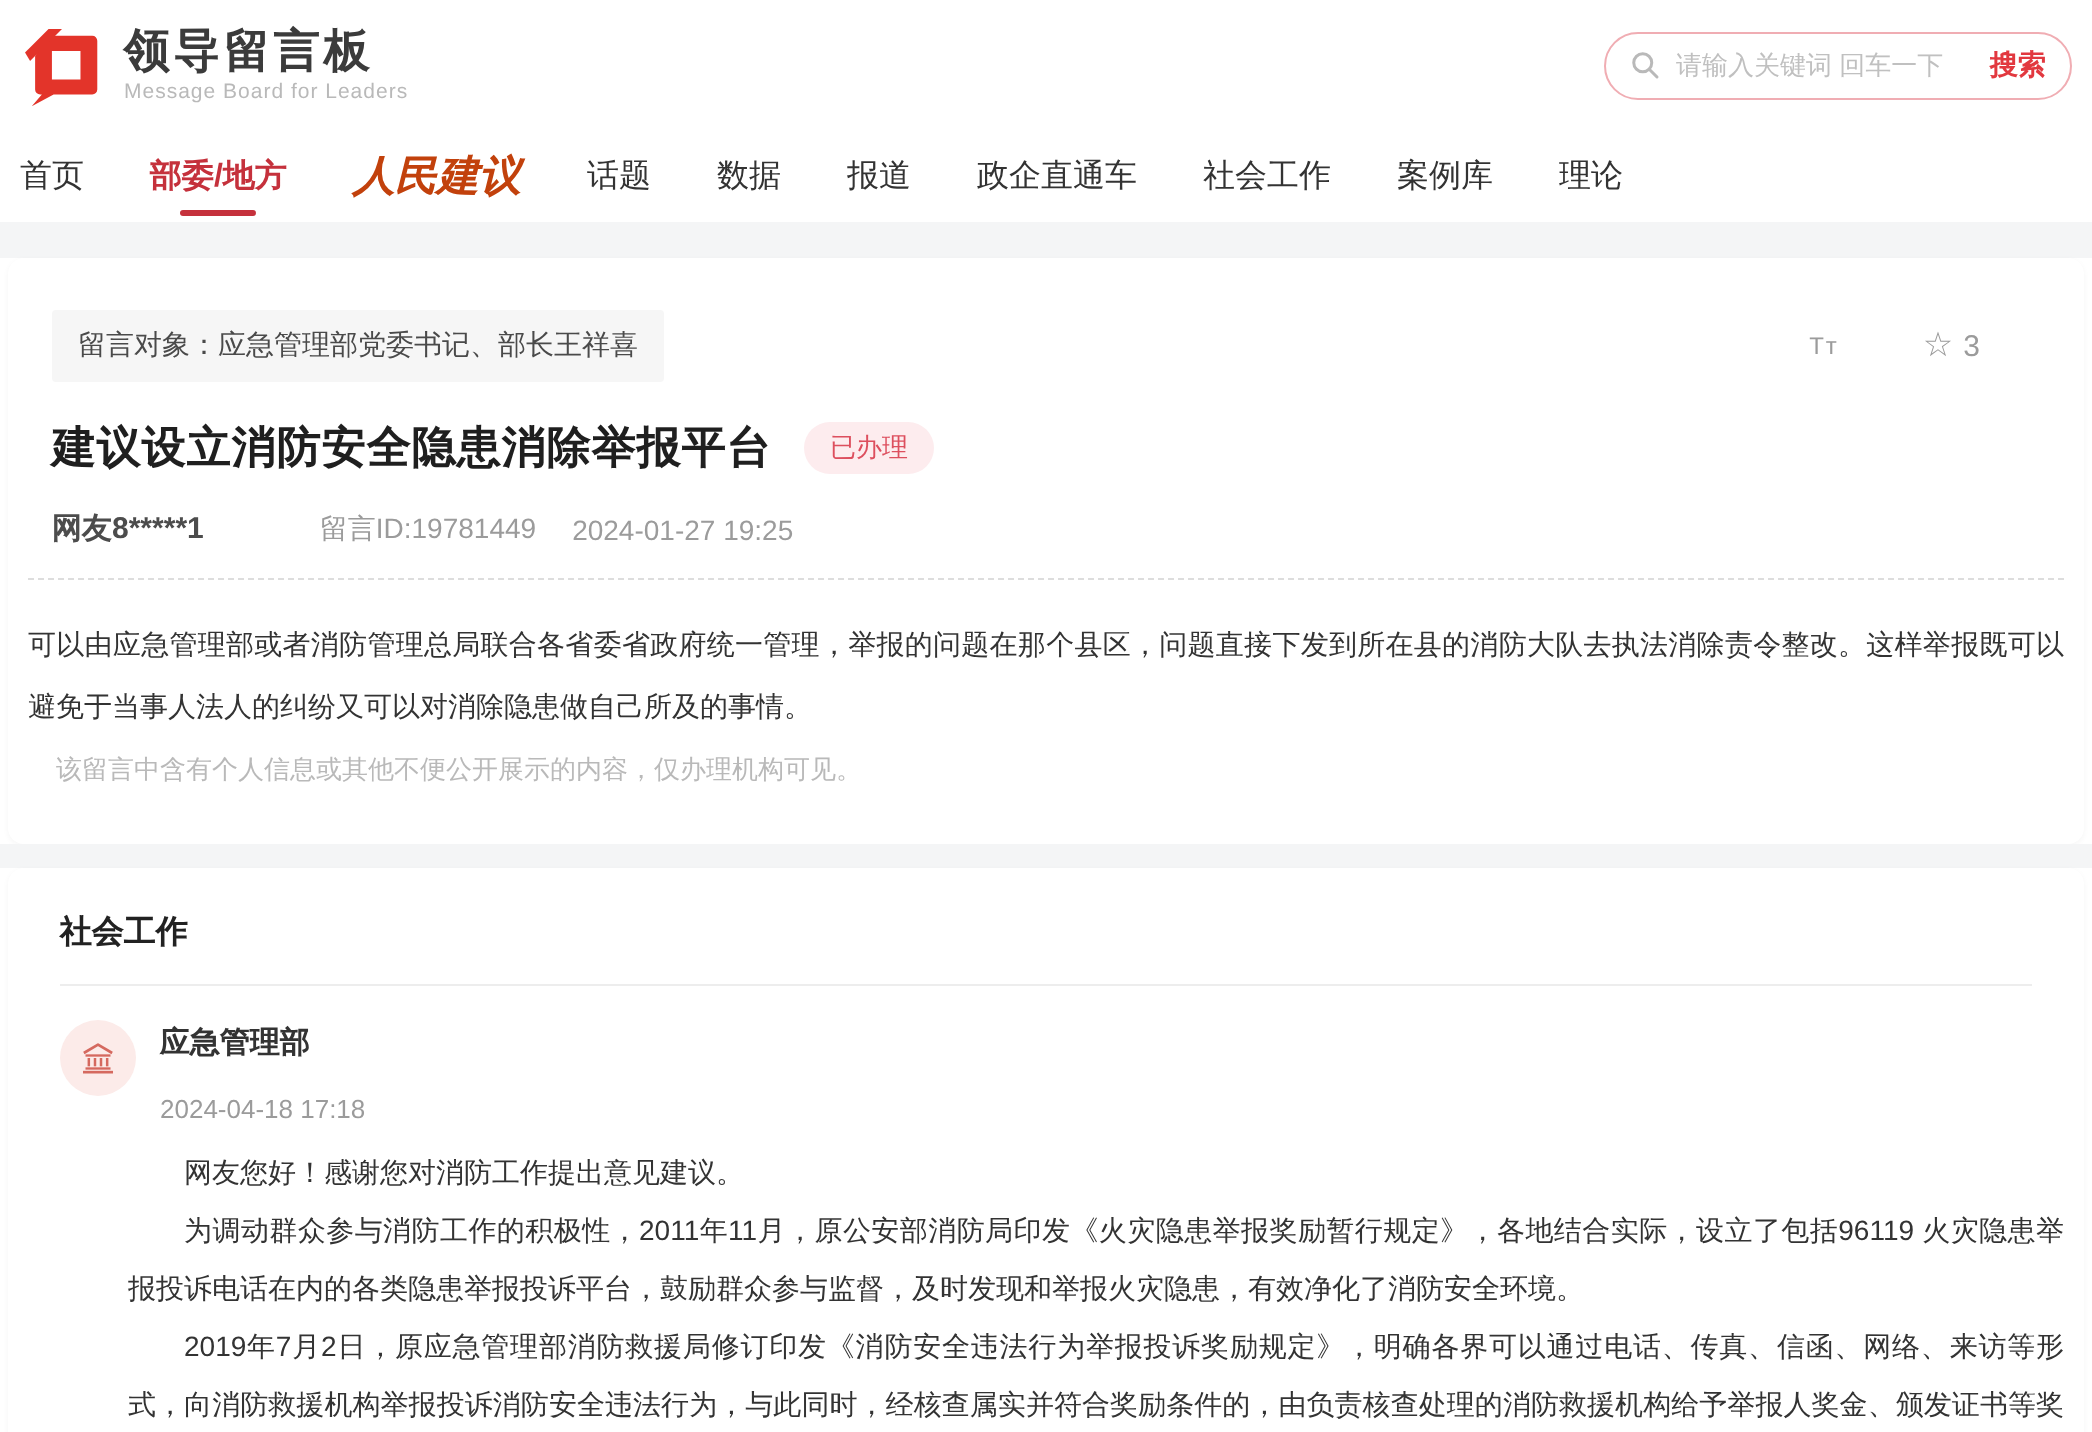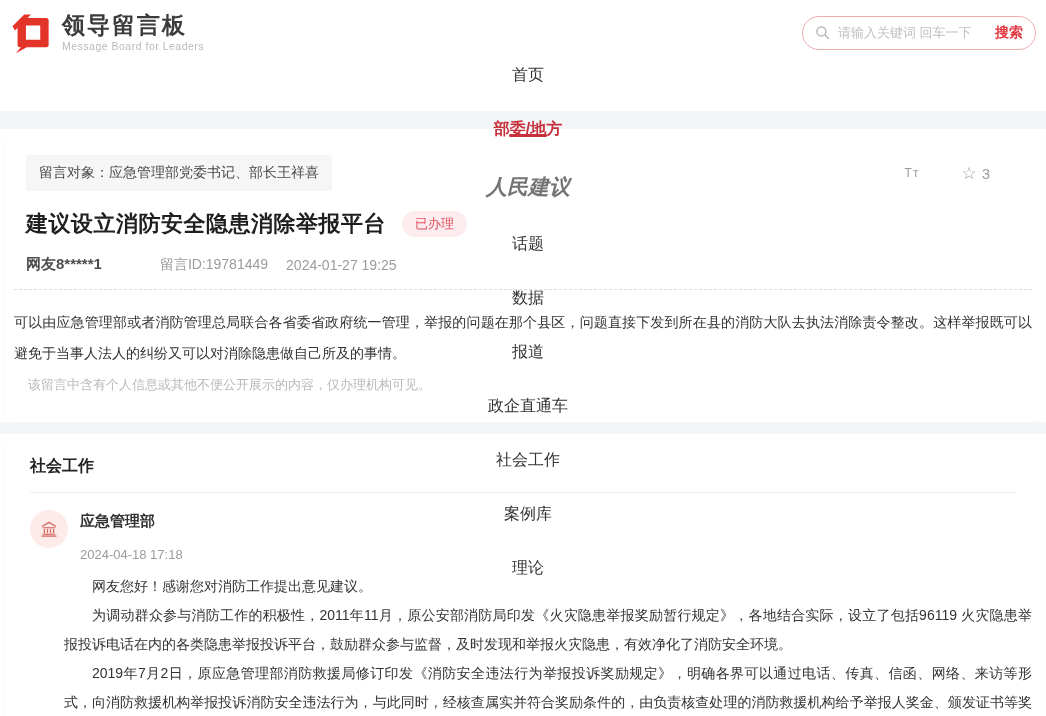--- a/index.html
+++ b/index.html
@@ -17,25 +17,25 @@
   .logo-text .logo-sub { font-size:10.5px; color:#b9b9b9; letter-spacing:0.5px; margin-top:2px; }
   .search-box {
     width:234px; height:34px; border:1px solid #f0adb3; border-radius:17px;
     display:flex; align-items:center; padding:10px 12px; margin-right:0;
   }
   .search-icon { width:15px; height:15px; margin-right:8px; flex:none; }
   .search-input { flex:1; border:none; outline:none; font-size:13px; color:#333; background:transparent; min-width:0; }
   .search-input::placeholder { color:#c0c0c0; }
   .search-btn { border:none; background:none; color:#e2383f; font-size:14px; font-weight:bold; cursor:pointer; flex:none; }
   
-  .nav { height:46px; display:flex; align-items:center; gap:33px; padding:0 0 0 10px; background:#fff;flex-direction:column; }
+  .nav { height:46px; display:flex; align-items:center; gap:33px; padding:0 0 0 10px; background:#fff; }
   .nav-item { font-size:16px; color:#333; cursor:pointer; position:relative; white-space:nowrap; height:100%; display:flex; align-items:center; }
   .nav-item.active { color:#c5313c; font-weight:bold; }
   .nav-item.active::after { content:""; position:absolute; left:50%; transform:translateX(-50%); bottom:3px; width:38px; height:3px; border-radius:2px; background:#c5313c; }
-  .nav-item.people-logo { color:#737373; font-weight:bold; font-style:italic; font-size:21px; font-family:"Liberation Serif","DejaVu Serif",serif; }
+  .nav-item.people-logo { color:#c2410c; font-weight:bold; font-style:italic; font-size:21px; font-family:"Liberation Serif","DejaVu Serif",serif; }
   .gray-band { height:18px; background:#f4f5f6; }
   .gray-gap { height:12px; background:#f4f5f6; }
   
   .card { background:#fff; margin:0 4px; border-radius:8px; box-shadow:0 1px 3px rgba(0,0,0,0.04); }
   .msg-card { padding:26px 0 28px; }
   .msg-toprow { display:flex; align-items:center; justify-content:space-between; padding:0 52px 0 22px; }
   .target-tag { background:#f6f6f6; color:#4a4a4a; font-size:14px; padding:9px 13px; border-radius:2px; }
   .tools { display:flex; align-items:center; gap:42px; color:#9b9b9b; }
   .font-tool { font-size:12px; cursor:pointer; letter-spacing:1px; }
   .star-group { display:flex; align-items:center; gap:5px; font-size:15px; cursor:pointer; }

